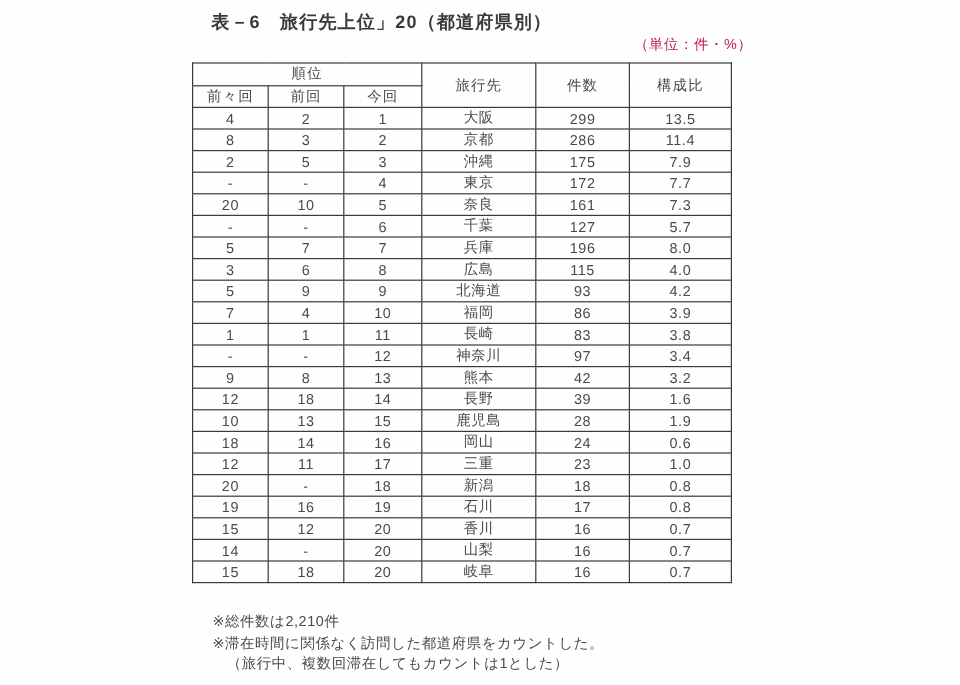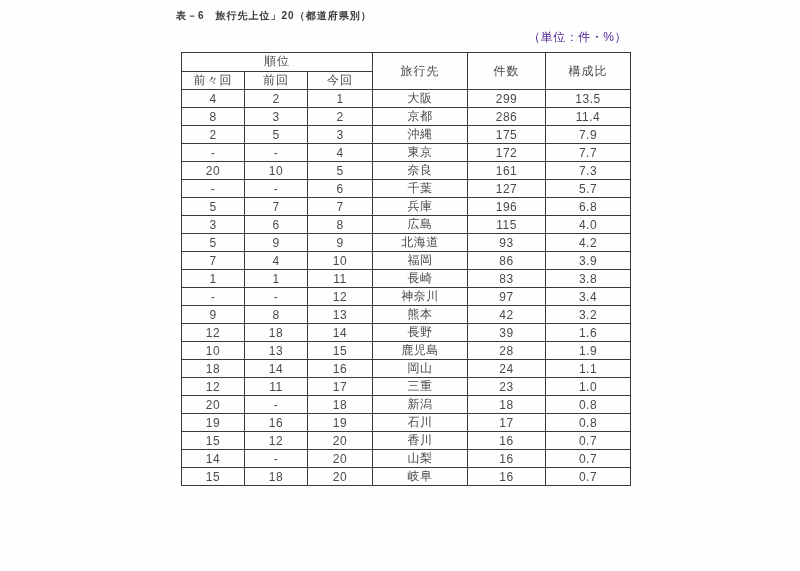--- a/index.html
+++ b/index.html
@@ -11,36 +11,36 @@
   }
   .page {
     position: relative;
     width: 800px; height: 571px;
     background: #fefefe;
     overflow: hidden;
   }
   .doc-title {
     position: absolute;
     left: 176px; top: 9px;
-    font-size: 10px;
+    font-size: 15px;
     font-weight: bold;
     color: #3a3a3a;
     letter-spacing: 1px;
   }
   .unit-label {
     position: absolute;
     top: 29px;
     right: 173px;
     font-size: 12px;
-    color: #4c1d95;
+    color: #be185d;
     letter-spacing: 0.5px;
   }
   table.data-table {
     position: absolute;
-    left: 181px; top: 52px;
+    left: 160px; top: 52px;
     width: 449px;
     border-collapse: collapse;
     table-layout: fixed;
     border: 1.5px solid #333;
   }
   .data-table th, .data-table td {
     border: 1px solid #3a3a3a;
     text-align: center;
     vertical-align: middle;
     font-weight: normal;
@@ -141,21 +141,21 @@
           <td>千葉</td>
           <td>127</td>
           <td>5.7</td>
         </tr>
         <tr>
           <td>5</td>
           <td>7</td>
           <td>7</td>
           <td>兵庫</td>
           <td>196</td>
-          <td>6.8</td>
+          <td>8.0</td>
         </tr>
         <tr>
           <td>3</td>
           <td>6</td>
           <td>8</td>
           <td>広島</td>
           <td>115</td>
           <td>4.0</td>
         </tr>
         <tr>
@@ -213,21 +213,21 @@
           <td>鹿児島</td>
           <td>28</td>
           <td>1.9</td>
         </tr>
         <tr>
           <td>18</td>
           <td>14</td>
           <td>16</td>
           <td>岡山</td>
           <td>24</td>
-          <td>1.1</td>
+          <td>0.6</td>
         </tr>
         <tr>
           <td>12</td>
           <td>11</td>
           <td>17</td>
           <td>三重</td>
           <td>23</td>
           <td>1.0</td>
         </tr>
         <tr>
@@ -266,14 +266,19 @@
           <td>15</td>
           <td>18</td>
           <td>20</td>
           <td>岐阜</td>
           <td>16</td>
           <td>0.7</td>
         </tr>
       </tbody>
   </table>
 
+  <div class="notes">
+    <div>※総件数は2,210件</div>
+    <div>※滞在時間に関係なく訪問した都道府県をカウントした。</div>
+    <div class="indent">（旅行中、複数回滞在してもカウントは1とした）</div>
+  </div>
 
 </div>
 
 </body></html>

